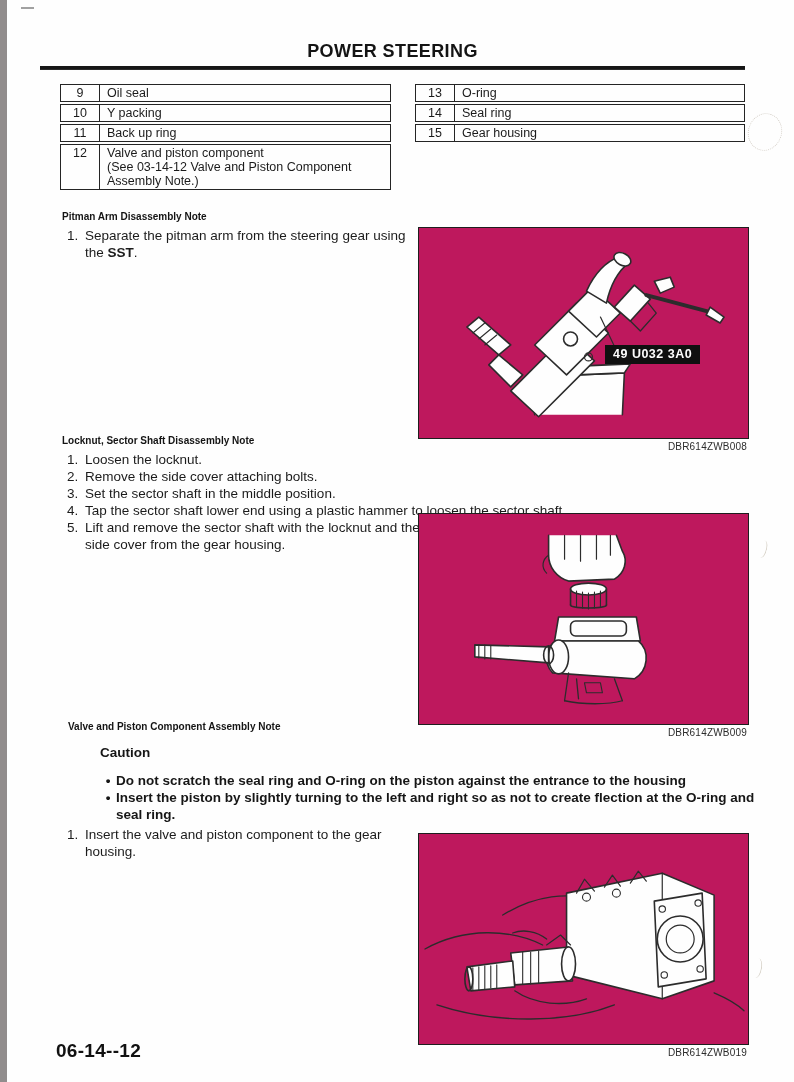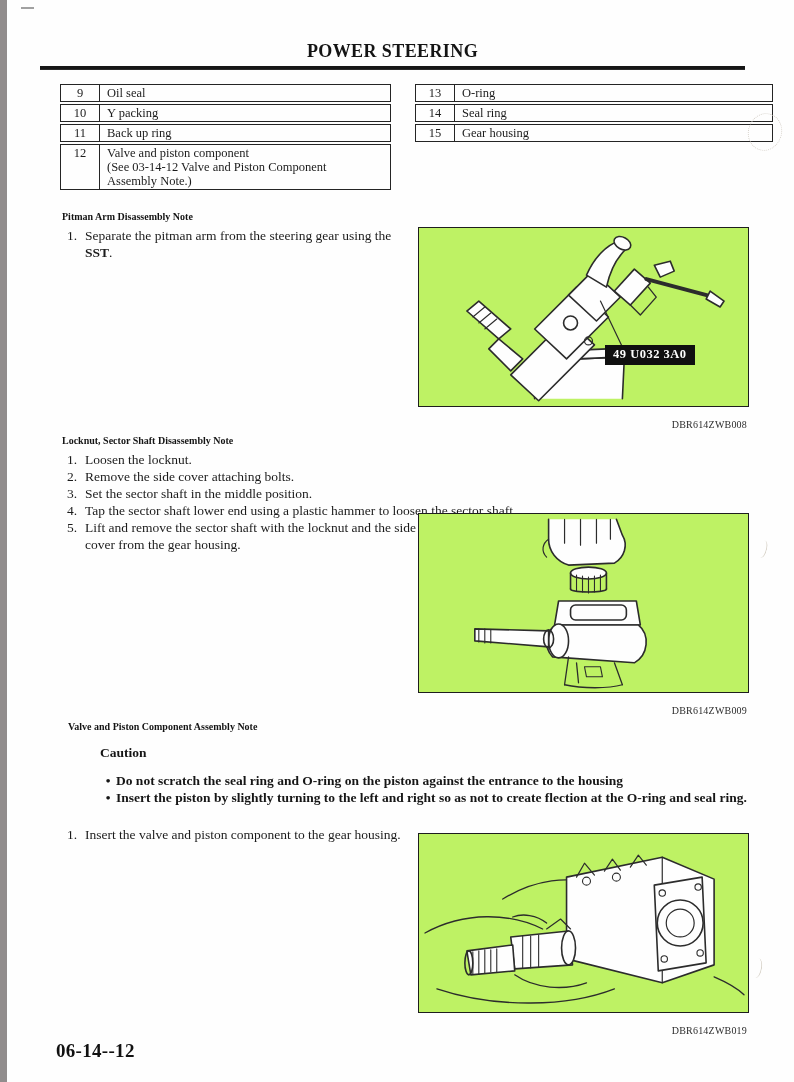--- a/index.html
+++ b/index.html
@@ -1,39 +1,39 @@
 <!DOCTYPE html>
 <html><head>
 <meta charset="utf-8">
 <style>
   * { margin:0; padding:0; box-sizing:border-box; }
   html,body { background:#e8e8e8; }
   .page {
     position:relative; width:794px; height:1082px; margin:0 auto;
     background:#fefefe; overflow:hidden; color:#1b1b1b;
-    font-family:Liberation Serif, serif;
+    font-family:Liberation Sans, sans-serif;
     padding-left:16px;
   }
   .scan-strip { position:absolute; left:0; top:0; width:7px; height:1082px; background:#918d8d; }
   .scan-dash  { position:absolute; left:21px; top:7px; width:13px; height:2px; background:#8a8a8a; opacity:.8; }
 
   
   .hdr-title {
     position:absolute; top:41px; left:40px; width:705px; text-align:center;
     font-size:18px; font-weight:bold; letter-spacing:.4px; color:#141414;
   }
   .hdr-rule {
     position:absolute; top:66px; left:40px; width:705px; height:3px;
     border-top:3px solid #161616; border-bottom:1px solid #2a2a2a;
   }
 
   
   .ptable { position:absolute; display:flex; flex-direction:column; gap:2px; font-size:12.5px; line-height:14px; }
   .ptable-left  { left:60px;  top:84px; width:331px; }
-  .ptable-right { left:415px; top:84px; width:358px; }
+  .ptable-right { left:415px; top:84px; width:330px; }
   .prow { display:flex; border:1.5px solid #242424; background:#fefefe; }
   .pnum { width:39px; flex:0 0 39px; text-align:center; border-right:1.5px solid #242424; padding:1px 0; }
   .pname { flex:1; padding:1px 7px; white-space:pre-line; }
 
   
   .sec-heading { position:absolute; font-size:10px; font-weight:bold; color:#141414; }
   .steps { position:absolute; font-size:13.5px; line-height:16.5px; }
   .step { display:flex; margin-bottom:0.5px; }
   .step-num { flex:0 0 18px; text-align:left; padding-left:5px; }
   .step-num + .step-text { padding-left:5px; }
@@ -47,23 +47,23 @@
   .cbullet { display:flex; }
   .cbullet .bdot::before { content:"\2022"; }
   .cbullet .bdot { flex:0 0 16px; text-align:center; }
   .cbullet .btext { flex:1; }
 
   
   .figure { position:absolute; width:331px; }
   .fig-1 { left:418px; top:227px; }
   .fig-2 { left:418px; top:513px; }
   .fig-3 { left:418px; top:833px; }
-  .fig-box { position:relative; width:331px; height:180px; border:1.5px solid #1e1e1e; background:#bef264; overflow:hidden; }
+  .fig-box { position:relative; width:331px; height:212px; border:1.5px solid #1e1e1e; background:#be185d; overflow:hidden; }
   .fig-box svg { display:block; width:100%; height:100%; }
-  .fig-caption { margin-top:12px; text-align:right; font-size:10px; letter-spacing:.2px; color:#2c2c2c; padding-right:2px; }
+  .fig-caption { margin-top:2px; text-align:right; font-size:10px; letter-spacing:.2px; color:#2c2c2c; padding-right:2px; }
   .sst-label {
     position:absolute; left:186px; top:117px; background:#101010; color:#fdfdfd;
     font-size:12.5px; font-weight:bold; letter-spacing:.5px; padding:2px 8px 3px;
   }
 
   
   .page-num { position:absolute; left:56px; top:1040px; font-size:19px; font-weight:bold; letter-spacing:.3px; color:#111; }
 
   
   .art { position:absolute; border-radius:50%; pointer-events:none; }

